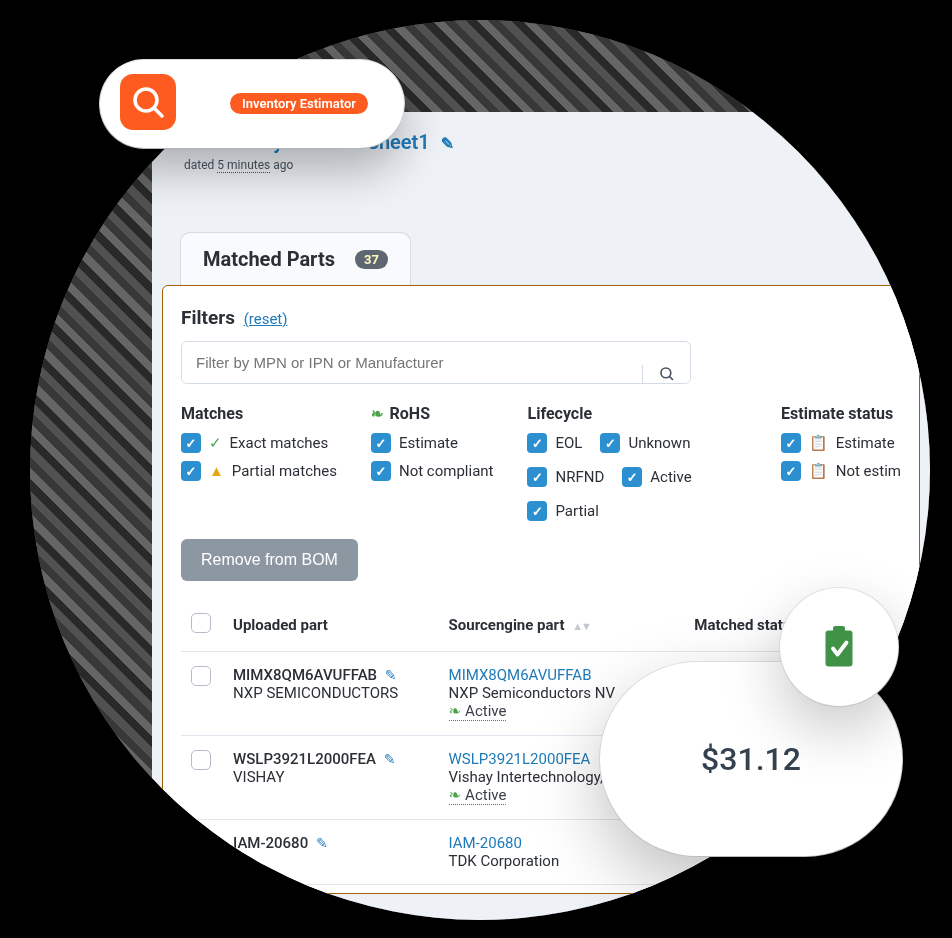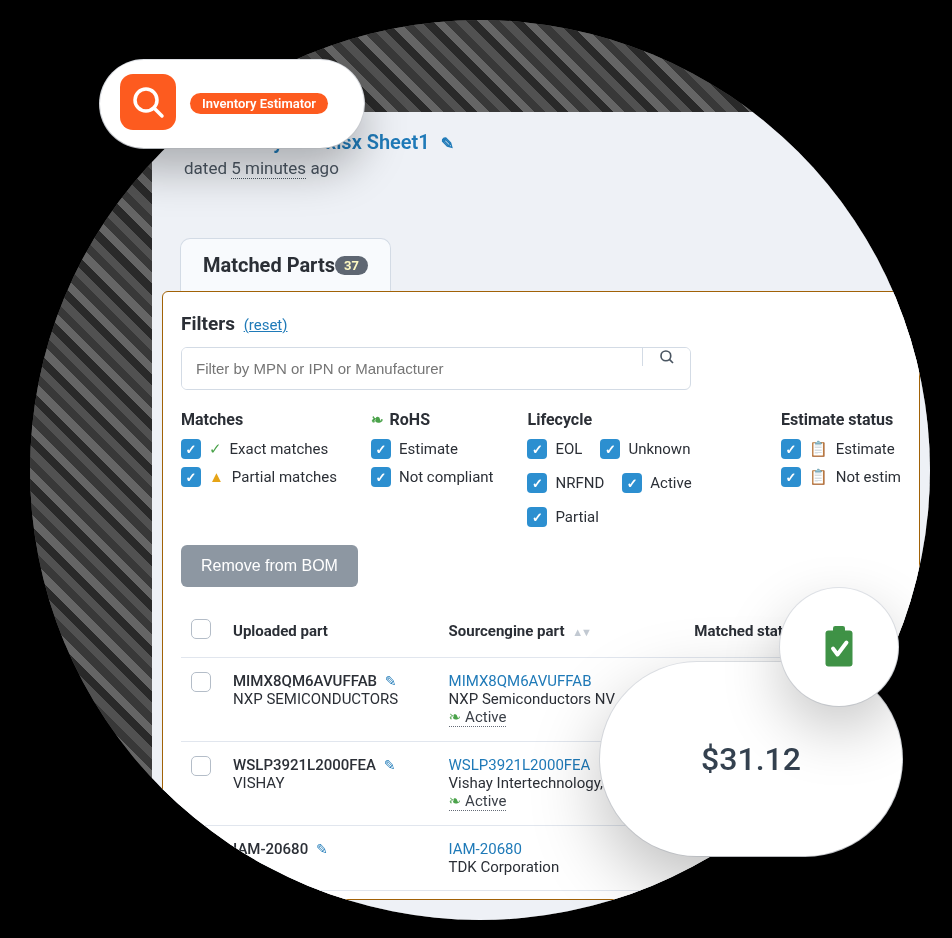--- a/index.html
+++ b/index.html
@@ -49,34 +49,34 @@
     color: #323a45;
   }
   .hdr .crumb {
     color: #1f7ab8;
     font-size: 20px;
     font-weight: 600;
     margin-bottom: 4px;
   }
   .hdr .crumb .edit-icon { color:#1f7ab8; margin-left:6px; font-size:16px; }
   .hdr .updated {
-    font-size: 17px;
+    font-size: 12px;
     color: #4a5561;
   }
   .hdr .updated .time { border-bottom: 1px dotted #4a5561; }
 
   
   .tabbar {
     margin-top: 50px;
     padding-left: 28px;
   }
   .tab {
     display: inline-flex;
     align-items: center;
-    gap: 0;
+    gap: 20px;
     background: #f8fafd;
     border: 1px solid #d3dbe5;
     border-bottom: none;
     border-top-left-radius: 10px;
     border-top-right-radius: 10px;
     padding: 14px 22px;
     font-size: 20px;
     font-weight: 700;
     color: #2b2f36;
   }
@@ -106,21 +106,21 @@
   }
   .filters-head .reset {
     color: #1f7ab8;
     font-size: 15px;
     font-weight: 400;
     margin-left: 4px;
   }
 
   .search-row {
     display: flex;
-    align-items: flex-start;
+    align-items: flex-end;
     border: 1px solid #d3dbe5;
     border-radius: 6px;
     overflow: hidden;
     max-width: 510px;
   }
   .search-row input {
     flex: 1;
     border: none;
     padding: 12px 14px;
     font-size: 15px;
@@ -245,20 +245,21 @@
   .pill-title { font-size: 24px; font-weight: 700; color: #2b2f36; line-height: 1.1; }
   .pill-sub {
     display: inline-block;
     background: #fd5b1f;
     color: #fff;
     font-size: 13px;
     font-weight: 600;
     border-radius: 999px;
     padding: 3px 12px;
     margin-top: 3px;
+    margin-left: 40px;
   }
 
   .clip-bubble {
     position: absolute;
     left: 780px;
     top: 588px;
     width: 118px; height: 118px;
     background: #fff;
     border-radius: 50%;
     display: flex; align-items: center; justify-content: center;

